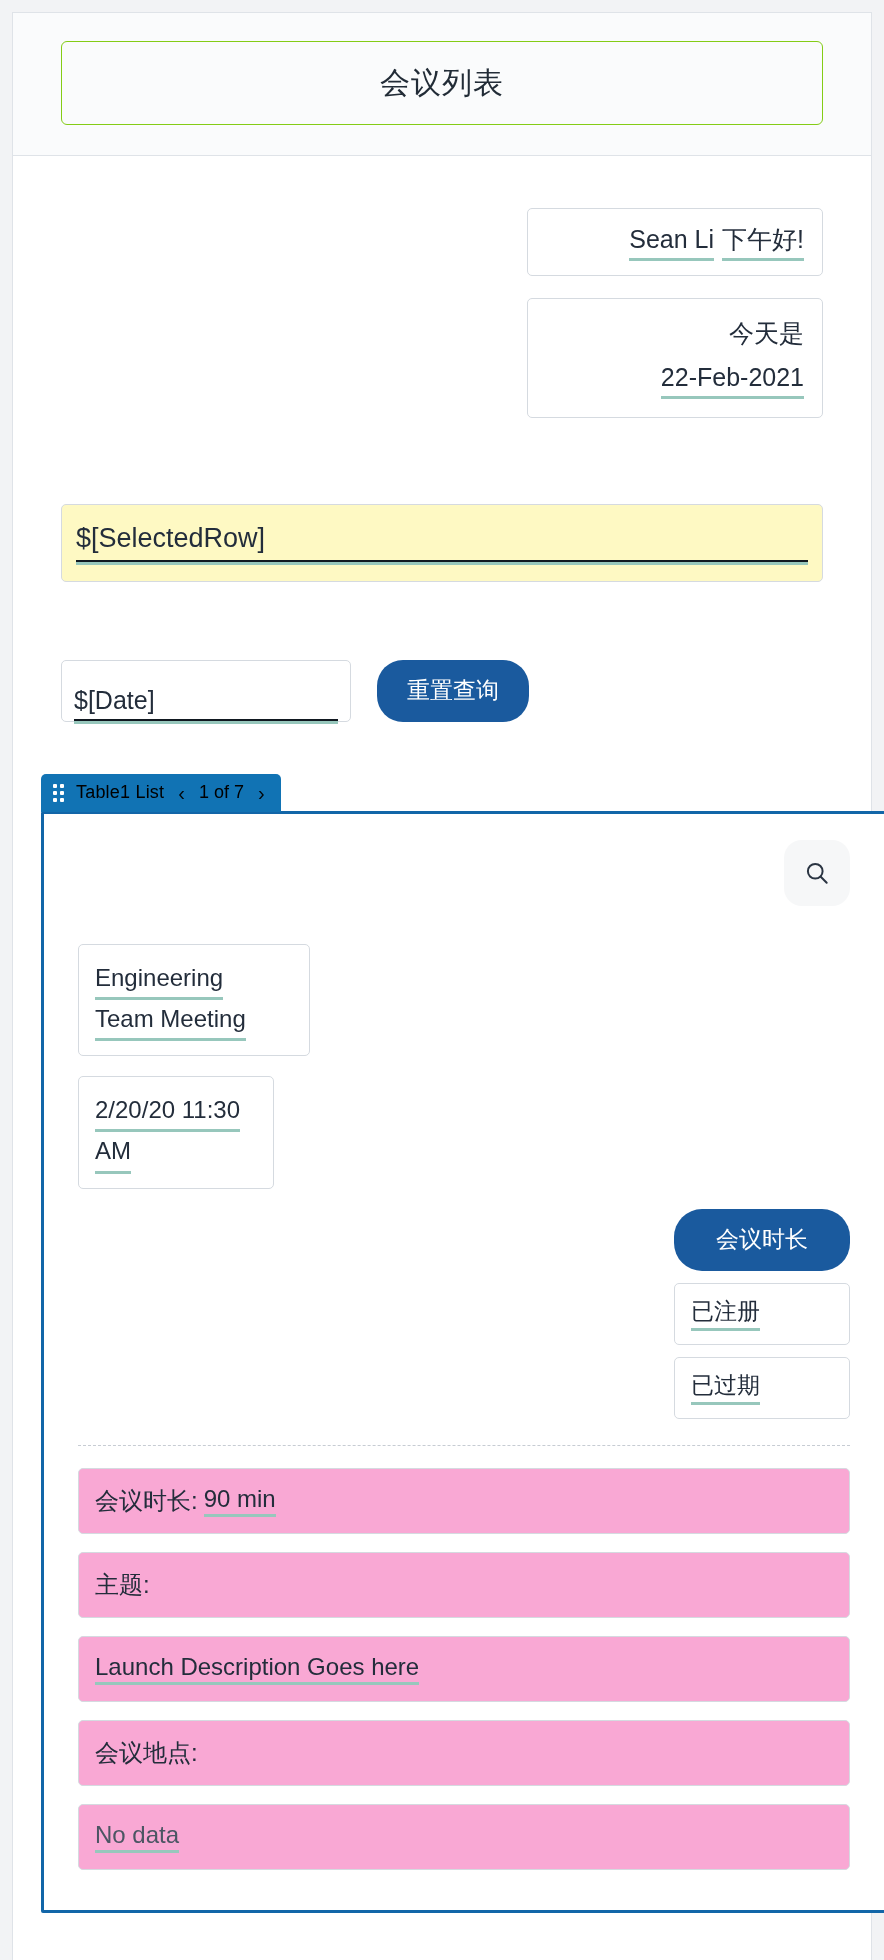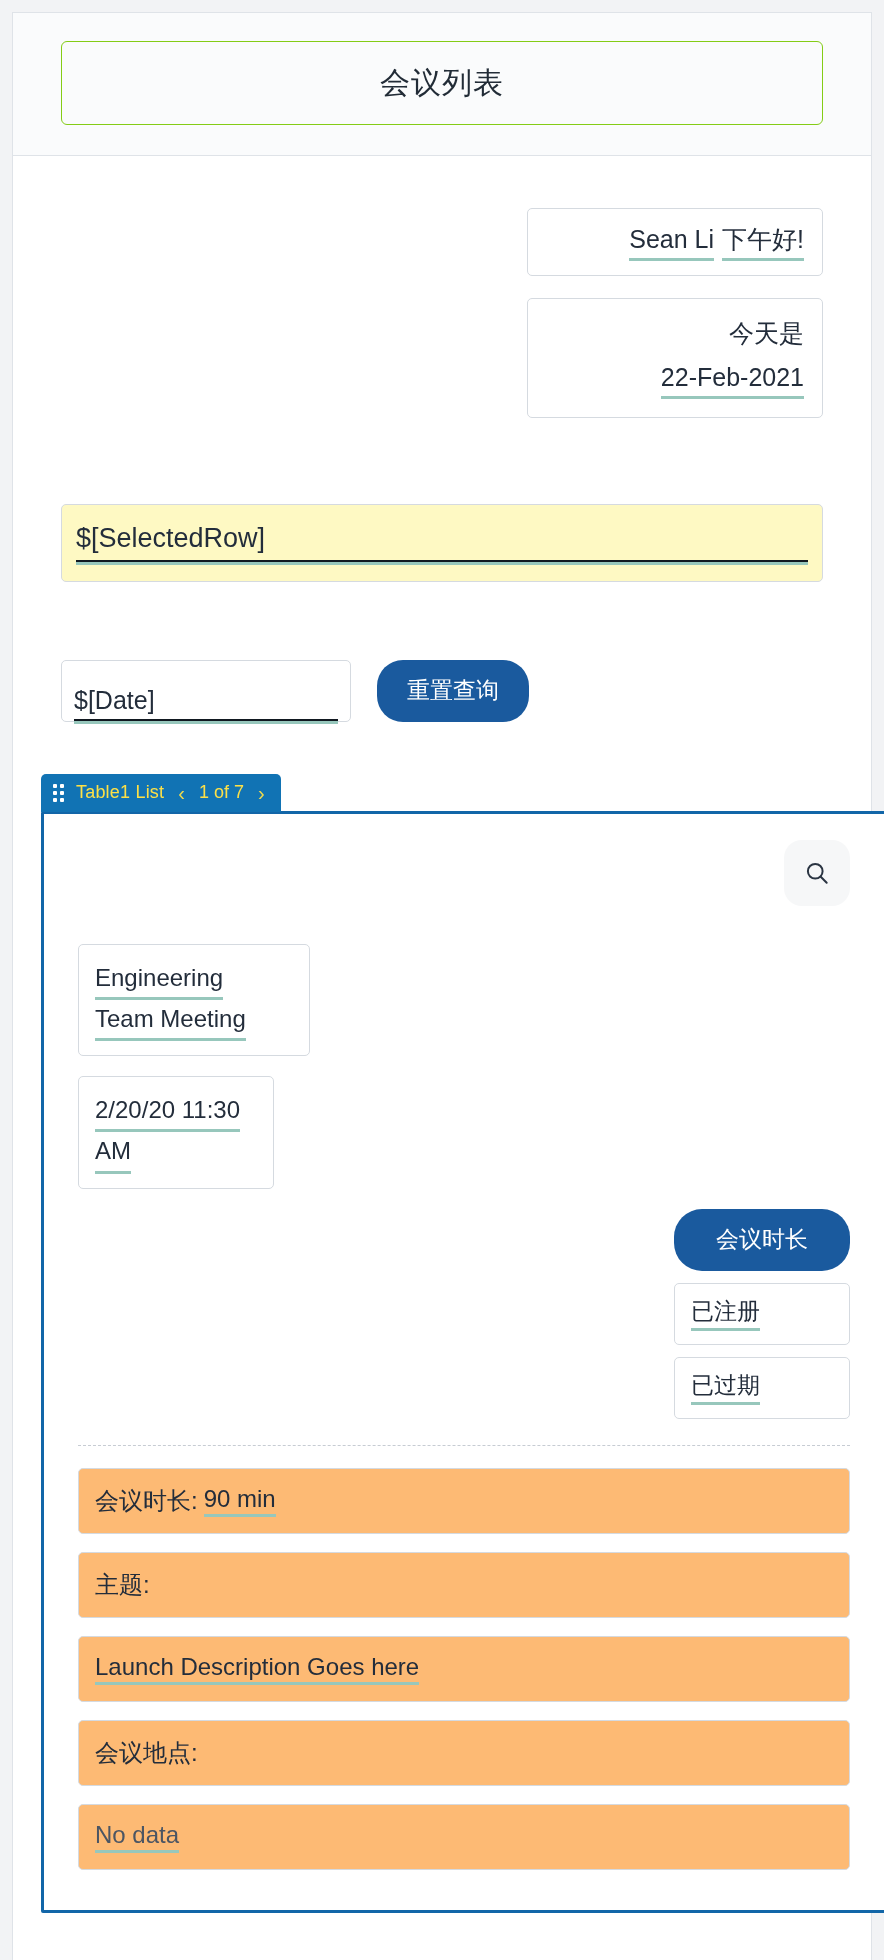--- a/index.html
+++ b/index.html
@@ -155,21 +155,21 @@
   }
 
   
   .list-comp { margin-top: 52px; position: relative; margin-left: -20px; width: 846px; }
 
   .list-tab {
     display: inline-flex;
     align-items: center;
     gap: 12px;
     background: #1173b4;
-    color: #fde047;
+    color: #000000;
     height: 38px;
     padding: 0 14px 0 12px;
     border-radius: 5px 5px 0 0;
     font-size: 18px;
     position: relative;
     z-index: 2;
   }
   .drag-dots {
     display: grid;
     grid-template-columns: repeat(2, 4px);
@@ -240,21 +240,21 @@
     height: 62px; display: flex; align-items: center; padding: 0 16px;
   }
   .badge span {
     font-size: 23px; color: #232d3b;
     border-bottom: 3px solid #97c7bc; padding-bottom: 1px;
   }
 
   .divider { border-top: 1px dashed #c7ccd3; margin: 26px 0 22px 0; }
 
   .field-box {
-    border: 1px solid #d5dae0; border-radius: 5px; background: #fdba74;
+    border: 1px solid #d5dae0; border-radius: 5px; background: #f9a8d4;
     min-height: 66px; display: flex; align-items: center;
     padding: 0 16px; margin-bottom: 18px;
   }
   .f-label { font-size: 24px; color: #232d3b; }
   .f-value { font-size: 24px; color: #232d3b; border-bottom: 3px solid #97c7bc; padding-bottom: 1px; margin-left: 6px; }
   .f-value.muted { color: #4b5563; }
 
   .bottom-strip { height: 10px; }
 </style>
 </head>

